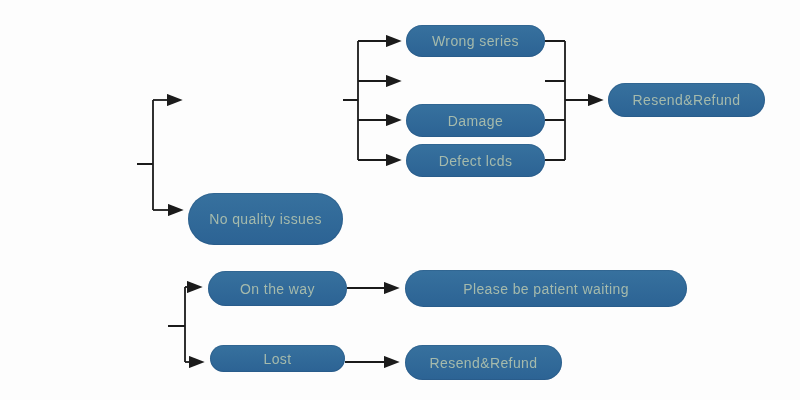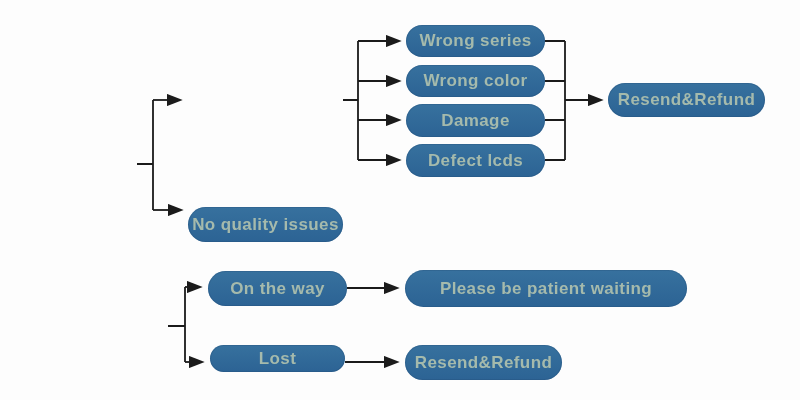--- a/index.html
+++ b/index.html
@@ -18,21 +18,21 @@
     overflow:hidden;
   }
   .connector-layer{position:absolute;left:0;top:0;width:800px;height:400px;}
   .link{stroke:var(--line);stroke-width:1.8;fill:none;}
   .pill{
     position:absolute;
     display:flex;align-items:center;justify-content:center;
     background:linear-gradient(180deg,var(--node-fill-top),var(--node-fill-bottom));
     color:var(--node-text);
     border-radius:999px;
-    font-size:17px;font-weight:700;letter-spacing:.4px;
+    font-size:14px;font-weight:400;letter-spacing:.4px;
     white-space:nowrap;
     box-shadow:0 0 0 1px rgba(30,70,110,.25) inset;
     user-select:none;
   }
 </style>
 </head>
 <body>
 
 <div class="stage">
 
@@ -57,29 +57,28 @@
       <path class="link" marker-end="url(#arrow)" d="M185 362 H202"></path>
       <path class="link" marker-end="url(#arrow)" d="M347 288 H397"></path>
       <path class="link" marker-end="url(#arrow)" d="M345 362 H397"></path>
     </g>
   </svg>
 
 
 
   <div class="pill" style="left:406px;top:25px;width:139px;height:32px;">Wrong series</div>
 
-  <div class="pill" style="left:406px;top:65px;width:139px;height:32px;">Wrong color</div>
 
   <div class="pill" style="left:406px;top:104px;width:139px;height:33px;">Damage</div>
 
   <div class="pill" style="left:406px;top:144px;width:139px;height:33px;">Defect lcds</div>
 
   <div class="pill" style="left:608px;top:83px;width:157px;height:34px;">Resend&amp;Refund</div>
 
-  <div class="pill" style="left:188px;top:207px;width:155px;height:35px;">No quality issues</div>
+  <div class="pill" style="left:188px;top:193px;width:155px;height:52px;">No quality issues</div>
 
 
   <div class="pill" style="left:208px;top:271px;width:139px;height:35px;">On the way</div>
 
   <div class="pill" style="left:405px;top:270px;width:282px;height:37px;">Please be patient waiting</div>
 
   <div class="pill" style="left:210px;top:345px;width:135px;height:27px;">Lost</div>
 
   <div class="pill" style="left:405px;top:345px;width:157px;height:35px;">Resend&amp;Refund</div>
 

